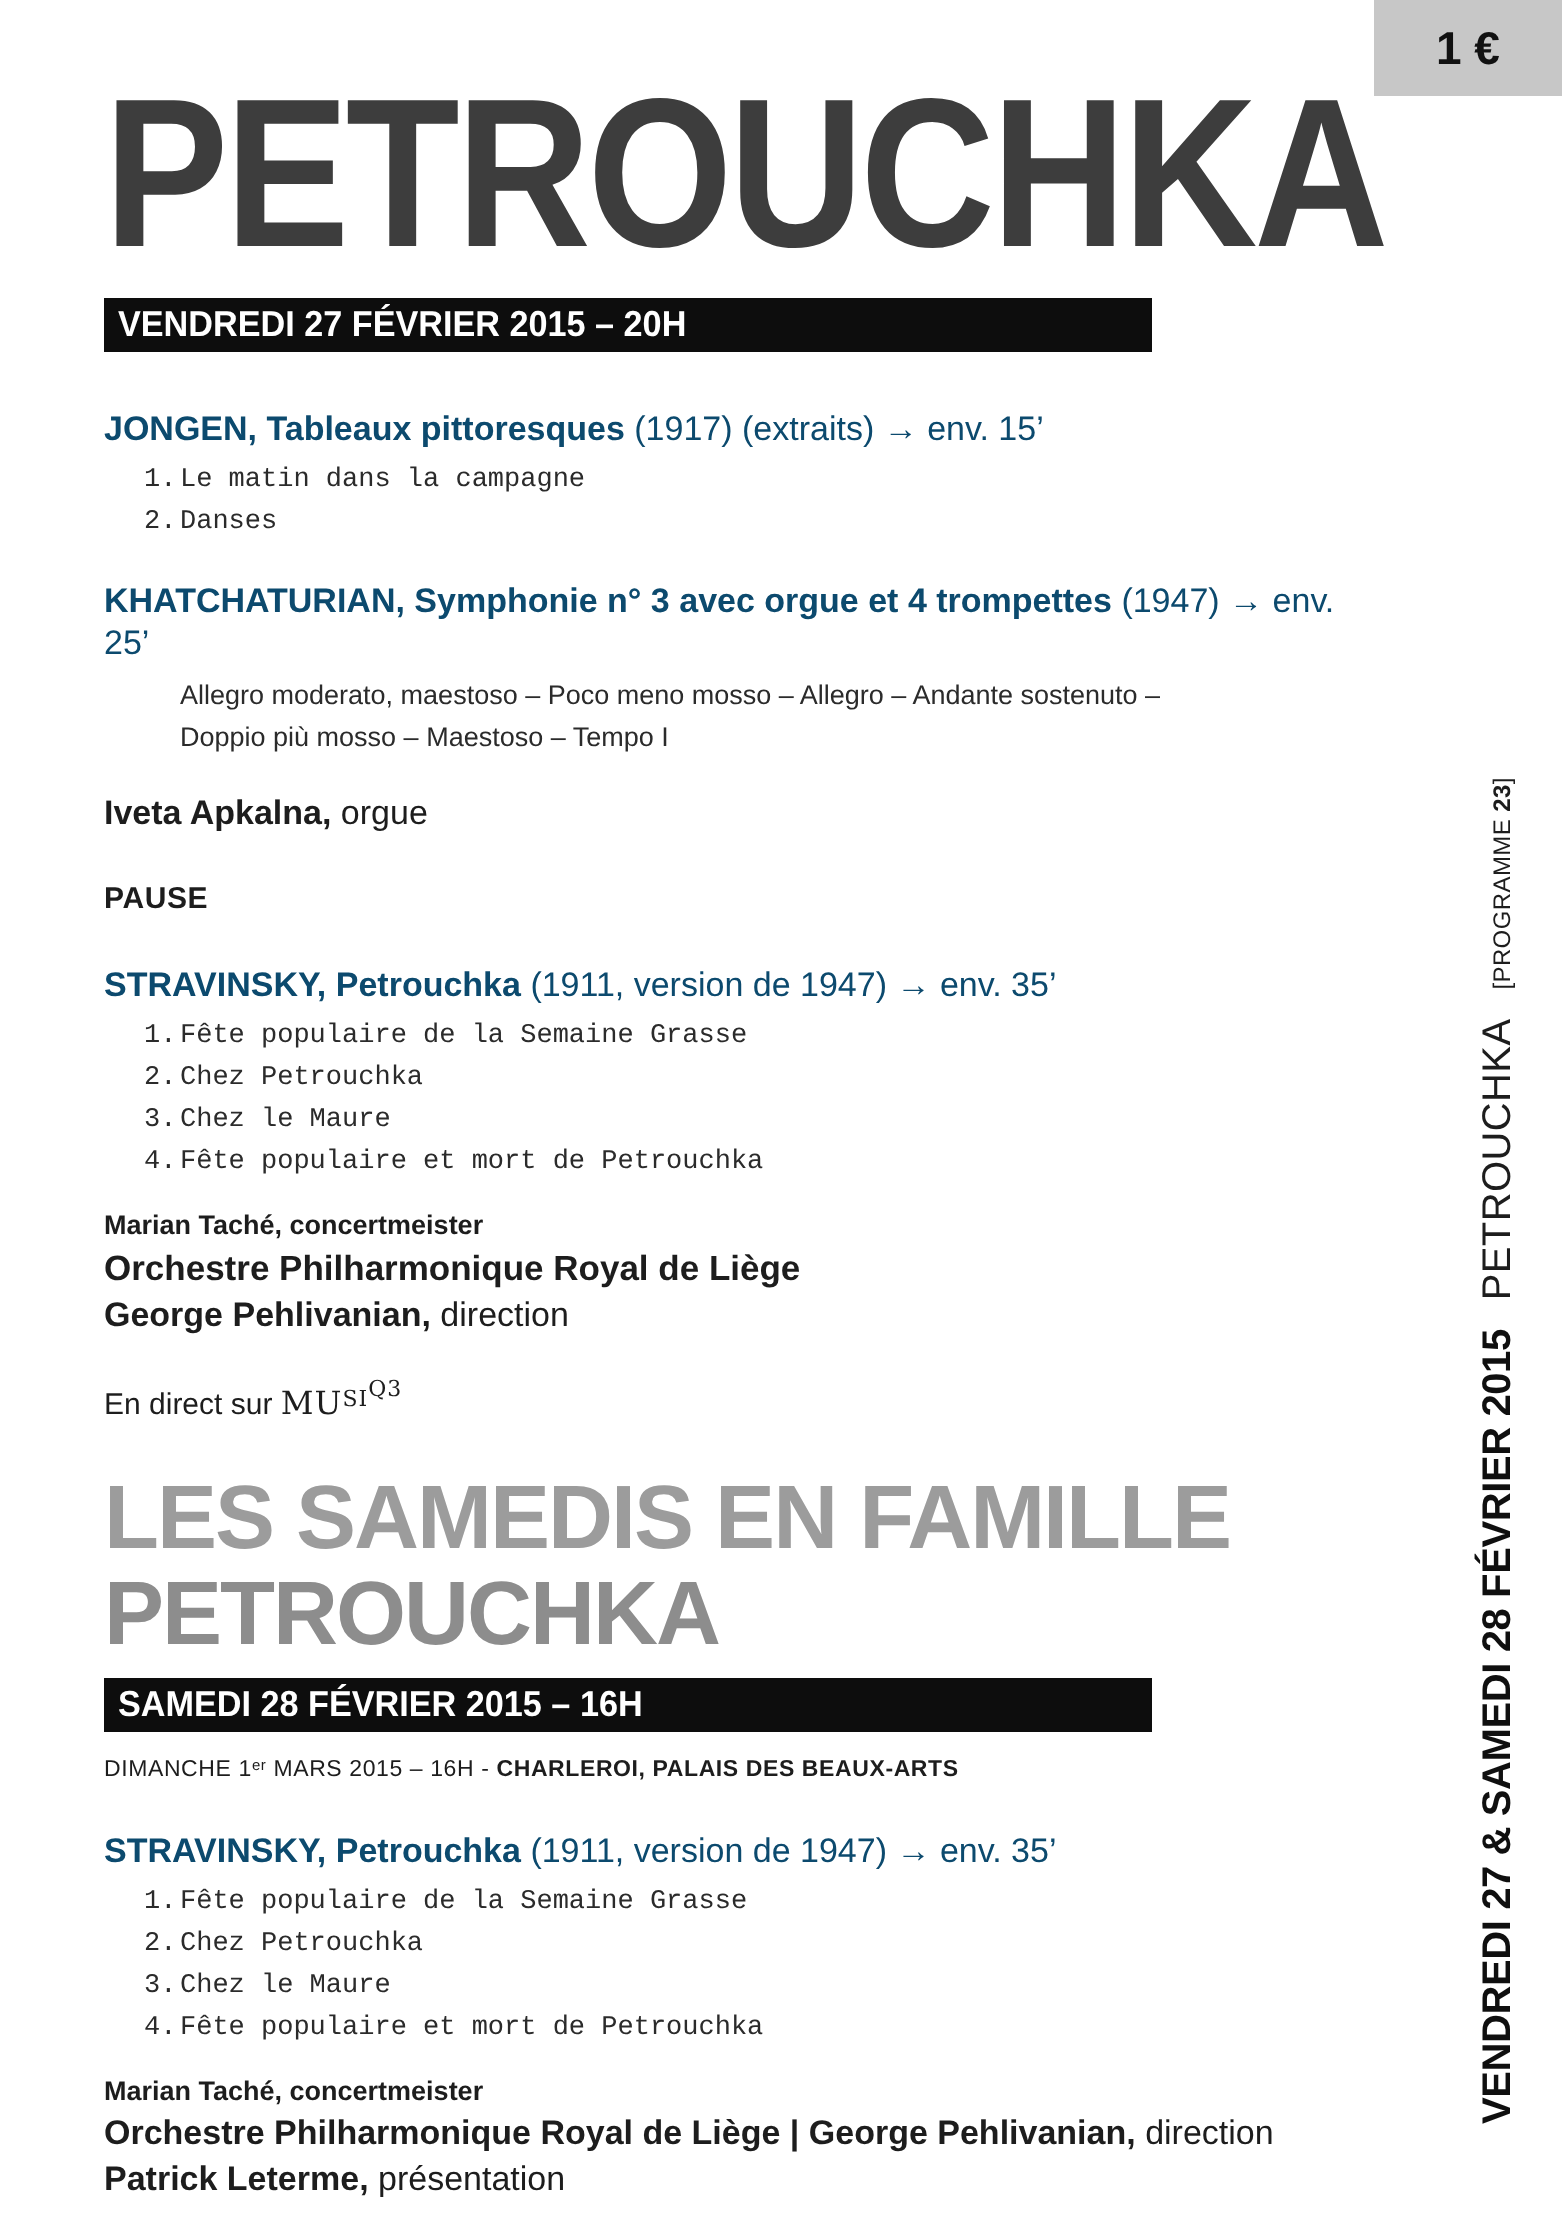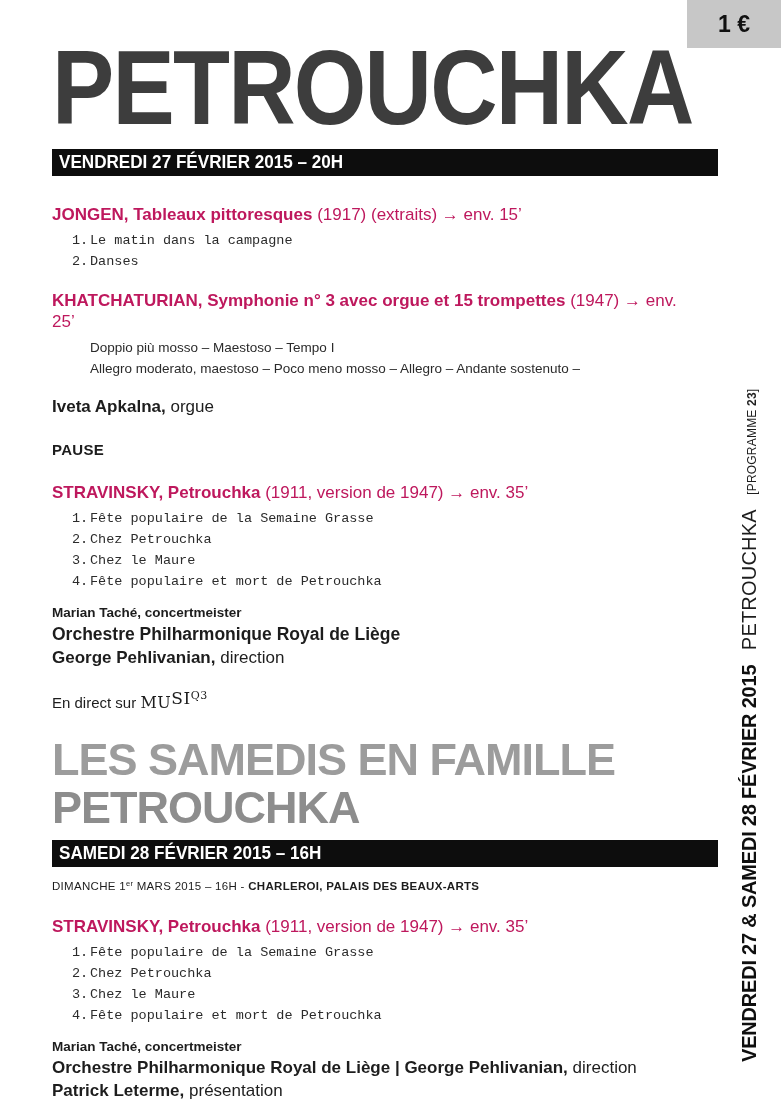--- a/index.html
+++ b/index.html
@@ -26,27 +26,27 @@
 
   .main-title {
     font-size:106px; line-height:0.9; font-weight:bold;
     color:var(--title_ink,#3d3d3d);
     letter-spacing:-2px; white-space:nowrap;
     transform:scaleX(0.88); transform-origin:0 50%;
   }
 
   .banner {
     background:var(--banner_bg,#0d0d0d); color:#ffffff;
-    width:666px; height:27px; line-height:27px;
+    width:524px; height:27px; line-height:27px;
     margin-top:14px; padding-left:7px;
     font-weight:bold; font-size:18px; white-space:nowrap; overflow:hidden;
   }
   .banner > span { display:inline-block; transform:scaleX(0.95); transform-origin:0 50%; }
 
-  .work-title { font-size:17px; line-height:21px; color:#be185d; }
+  .work-title { font-size:17px; line-height:21px; color:#0c4a6e; }
   .work-title .b { font-weight:bold; }
   .mt-first { margin-top:28px; }
   .mt-work  { margin-top:18px; }
   .mt-strav { margin-top:24px; }
 
   .list { margin-top:5px;font-family:Liberation Mono, monospace; }
   .list-row { font-size:13.5px; line-height:21px; color:#2b2b2b; margin-left:20px; }
   .list-row .num { display:inline-block; width:18px; }
 
   .movements { margin-top:5px; margin-left:38px; font-size:13.5px; line-height:21px; color:#2b2b2b; }
@@ -57,21 +57,21 @@
   .pause { margin-top:24px; font-size:15px; font-weight:bold; letter-spacing:0.3px; }
 
   .credits { margin-top:12px; }
   .credit-small { font-size:13.5px; font-weight:bold; line-height:17px; }
   .credit-orch  { font-size:17.5px; font-weight:bold; line-height:22px; margin-top:2px; }
   .credit-line  { font-size:17px; line-height:21px; margin-top:2px; }
   .credit-line .b { font-weight:bold; }
 
   .broadcast { margin-top:24px; font-size:15px; color:#1d1d1d; }
   .broadcast .mu { font-family:"DejaVu Serif", serif; font-size:16px; letter-spacing:0.5px; }
-  .broadcast .si { font-family:"DejaVu Serif", serif; font-size:17px; position:relative; top:-4px; letter-spacing:0.5px; }
+  .broadcast .si { font-family:"DejaVu Serif", serif; font-size:11px; position:relative; top:-4px; letter-spacing:0.5px; }
   .broadcast .q3 { font-family:"DejaVu Serif", serif; font-size:11px; position:relative; top:-9px; letter-spacing:0.5px; }
 
   .series-title {
     margin-top:24px; font-size:45px; line-height:48px;
     color:var(--series_gray,#9c9c9c); letter-spacing:-1px; white-space:nowrap;
   }
   .sub-title {
     font-size:45px; line-height:48px; font-weight:bold;
     color:var(--subtitle_gray,#8d8d8d); letter-spacing:-1px; white-space:nowrap;
   }
@@ -108,24 +108,24 @@
     <div class="banner">
       <span>VENDREDI 27 FÉVRIER 2015 – 20H</span>
     </div>
 
     <p class="work-title mt-first"><span class="b">JONGEN, Tableaux pittoresques</span><span> (1917) (extraits) → env. 15’</span></p>
     <div class="list">
       <div class="list-row"><span class="num">1.</span><span>Le matin dans la campagne</span></div>
       <div class="list-row"><span class="num">2.</span><span>Danses</span></div>
     </div>
 
-    <p class="work-title mt-work"><span class="b">KHATCHATURIAN, Symphonie n° 3 avec orgue et 15 trompettes</span><span> (1947) → env. 25’</span></p>
+    <p class="work-title mt-work"><span class="b">KHATCHATURIAN, Symphonie n° 3 avec orgue et 4 trompettes</span><span> (1947) → env. 25’</span></p>
     <div class="movements">
+      <div>Allegro moderato, maestoso – Poco meno mosso – Allegro – Andante sostenuto –</div>
       <div>Doppio più mosso – Maestoso – Tempo I</div>
-      <div>Allegro moderato, maestoso – Poco meno mosso – Allegro – Andante sostenuto –</div>
     </div>
 
     <p class="soloist"><span class="b">Iveta Apkalna,</span><span> orgue</span></p>
 
     <p class="pause">PAUSE</p>
 
     <p class="work-title mt-strav"><span class="b">STRAVINSKY, Petrouchka</span><span> (1911, version de 1947) → env. 35’</span></p>
     <div class="list">
       <div class="list-row"><span class="num">1.</span><span>Fête populaire de la Semaine Grasse</span></div>
       <div class="list-row"><span class="num">2.</span><span>Chez Petrouchka</span></div>

